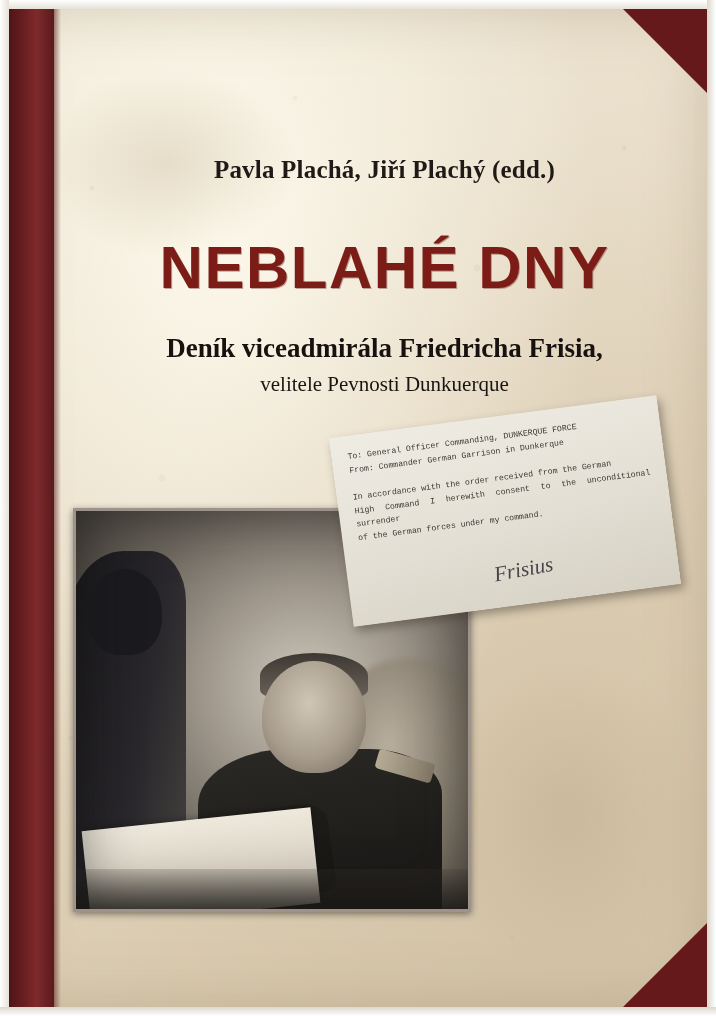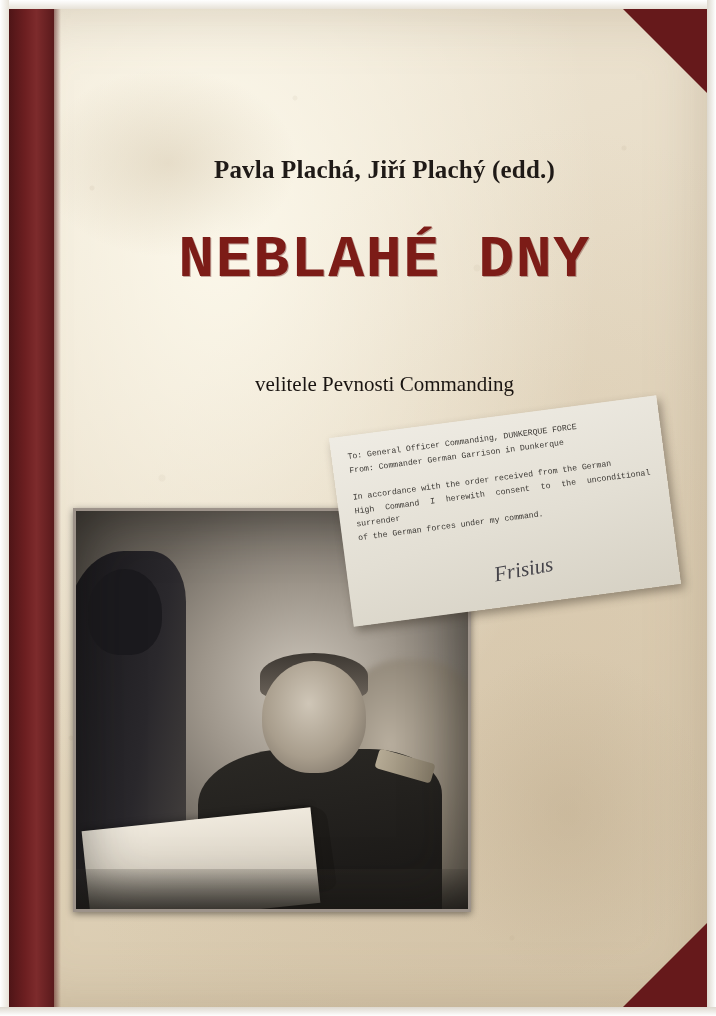--- a/index.html
+++ b/index.html
@@ -107,24 +107,24 @@
     text-align: center;
     font-family: "Liberation Serif", serif;
     font-weight: bold;
     font-size: 25px;
     letter-spacing: 0.2px;
     color: #1f1a17;
   }
 
   #main-title {
     position: absolute;
-    left: 53px; top: 218px;
+    left: 53px; top: 225px;
     width: 647px;
     text-align: center;
-    font-family: Liberation Mono, monospace;
+    font-family: Liberation Sans, sans-serif;
     font-weight: bold;
     font-size: 60px;
     letter-spacing: 1.5px;
     color: #7c1c17;
     text-shadow: 1px 1px 0 rgba(90,20,16,0.35);
   }
 
   #subtitle-main {
     position: absolute;
     left: 53px; top: 325px;
@@ -337,22 +337,23 @@
     <div id="spine"></div>
     <div id="spine-fold"></div>
 
     <div id="corner-top-right"></div>
     <div id="corner-bottom-right"></div>
 
     <div id="editors">Pavla Plachá, Jiří Plachý (edd.)</div>
 
     <div id="main-title">NEBLAHÉ DNY</div>
 
-
-    <div id="subtitle-secondary">velitele Pevnosti Commanding</div>
+    <div id="subtitle-main">Deník viceadmirála Friedricha Frisia,</div>
+
+    <div id="subtitle-secondary">velitele Pevnosti Dunkuerque</div>
 
     <div id="cover-photo">
       <div class="photo-inner">
         <div class="fig-left"></div>
         <div class="fig-left-head"></div>
         <div class="fig-right"></div>
         <div class="fig-center-body"></div>
         <div class="fig-center-shoulder-board"></div>
         <div class="fig-center-hair"></div>
         <div class="fig-center-head"></div>

